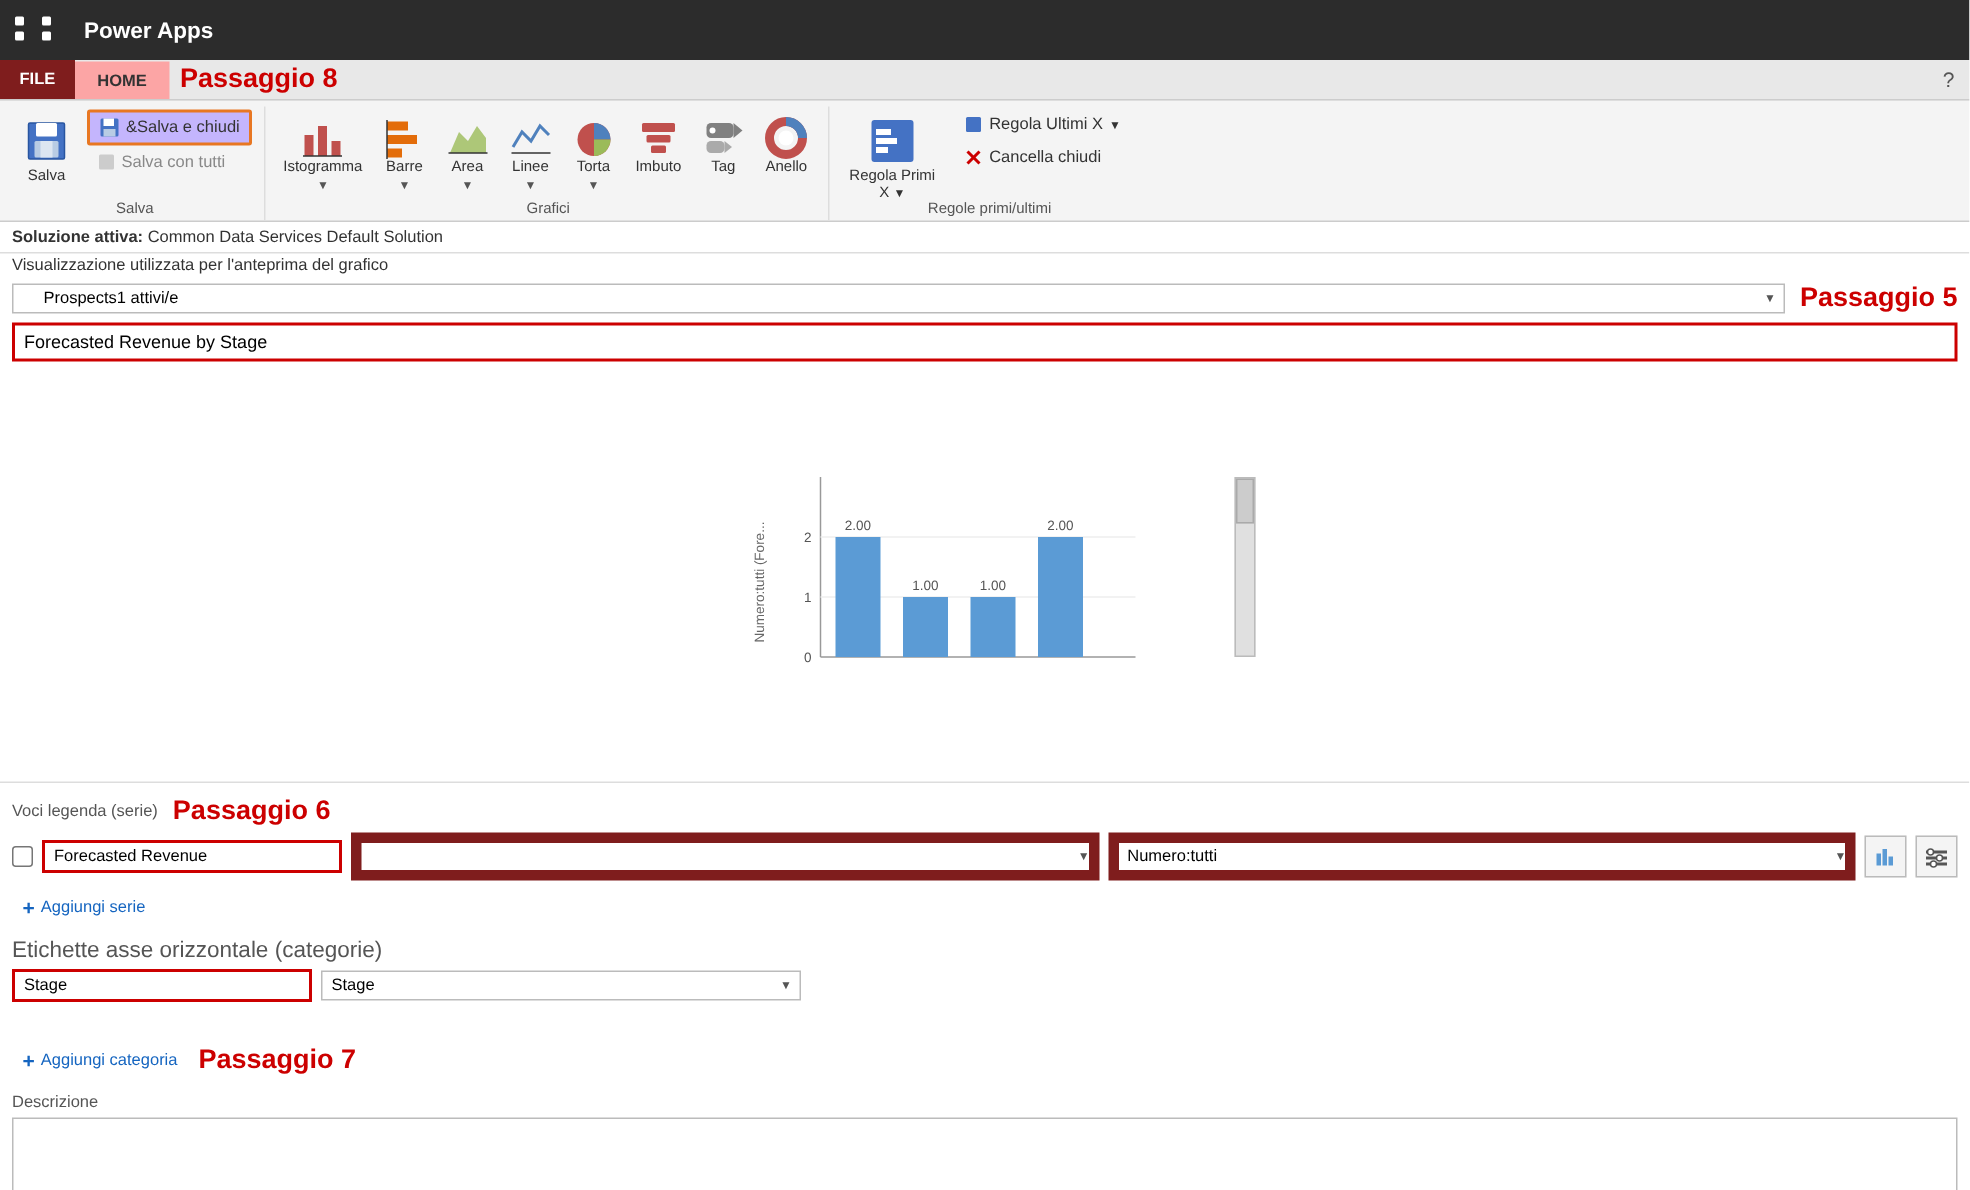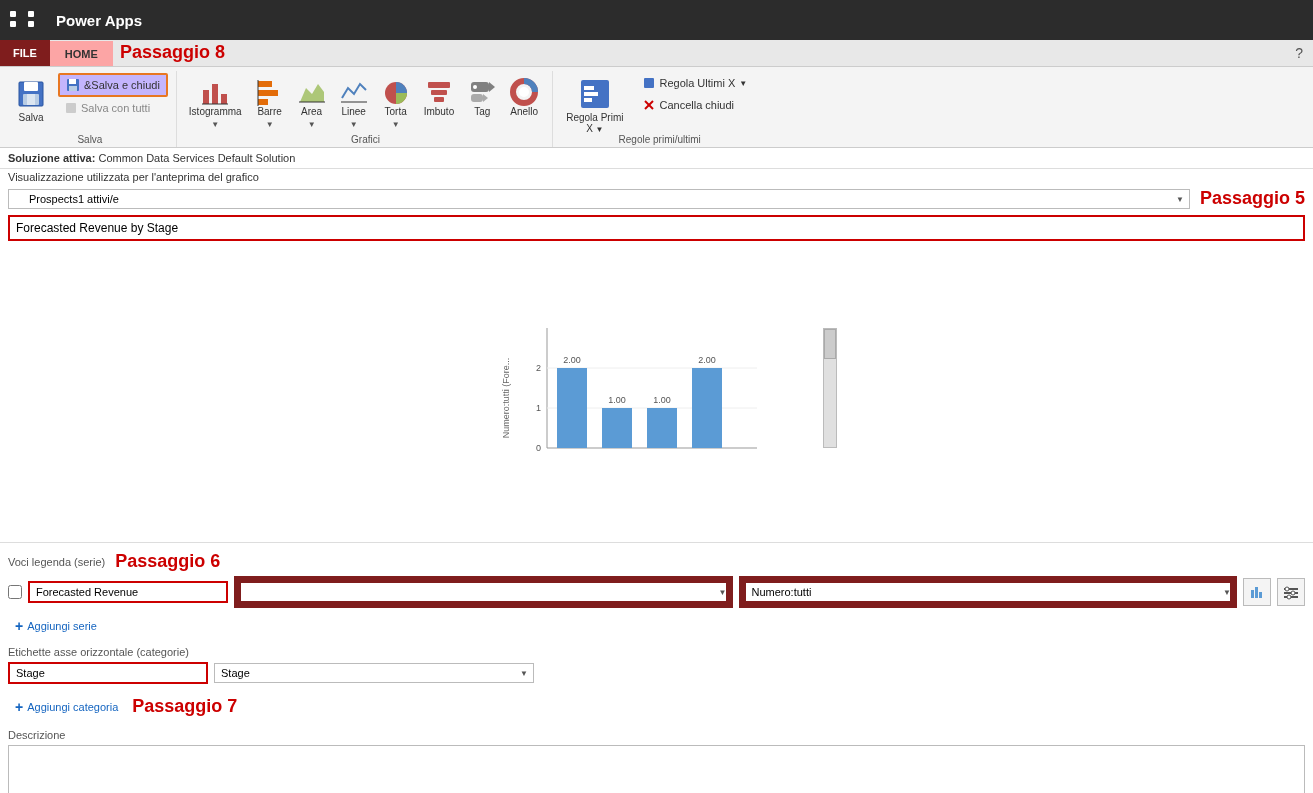--- a/index.html
+++ b/index.html
@@ -382,29 +382,29 @@
       align-items: center;
       gap: 4px;
       padding: 3px 6px;
       cursor: pointer;
       font-size: 11px;
       color: #1565c0;
       border: 1px solid transparent;
       margin-bottom: 8px;
     }
     .horizontal-axis-label {
-      font-size: 11px;
+      font-size: 15px;
       color: #555;
       margin-bottom: 4px;
     }
     .axis-row {
       display: flex;
       align-items: center;
       gap: 6px;
-      margin-bottom: 8px;
+      margin-bottom: 24px;
     }
     .axis-input {
       padding: 3px 6px;
       border: 2px solid #cc0000;
       font-size: 11px;
       width: 200px;
     }
     .axis-select-wrapper {
       position: relative;
       flex: 1;

